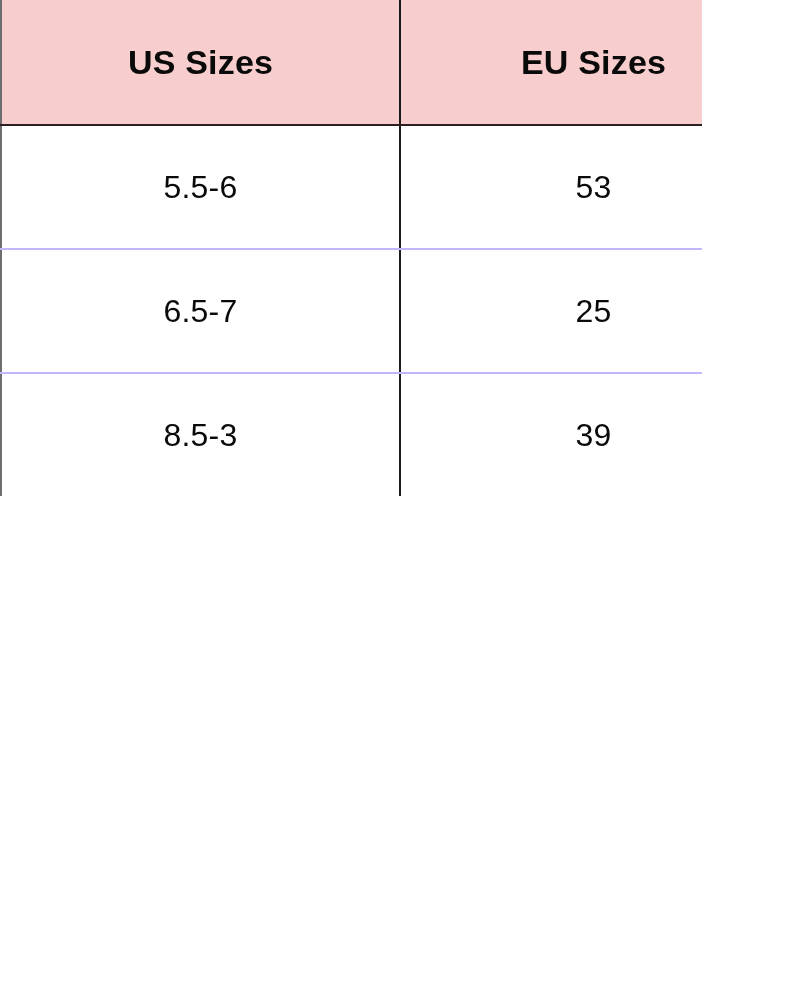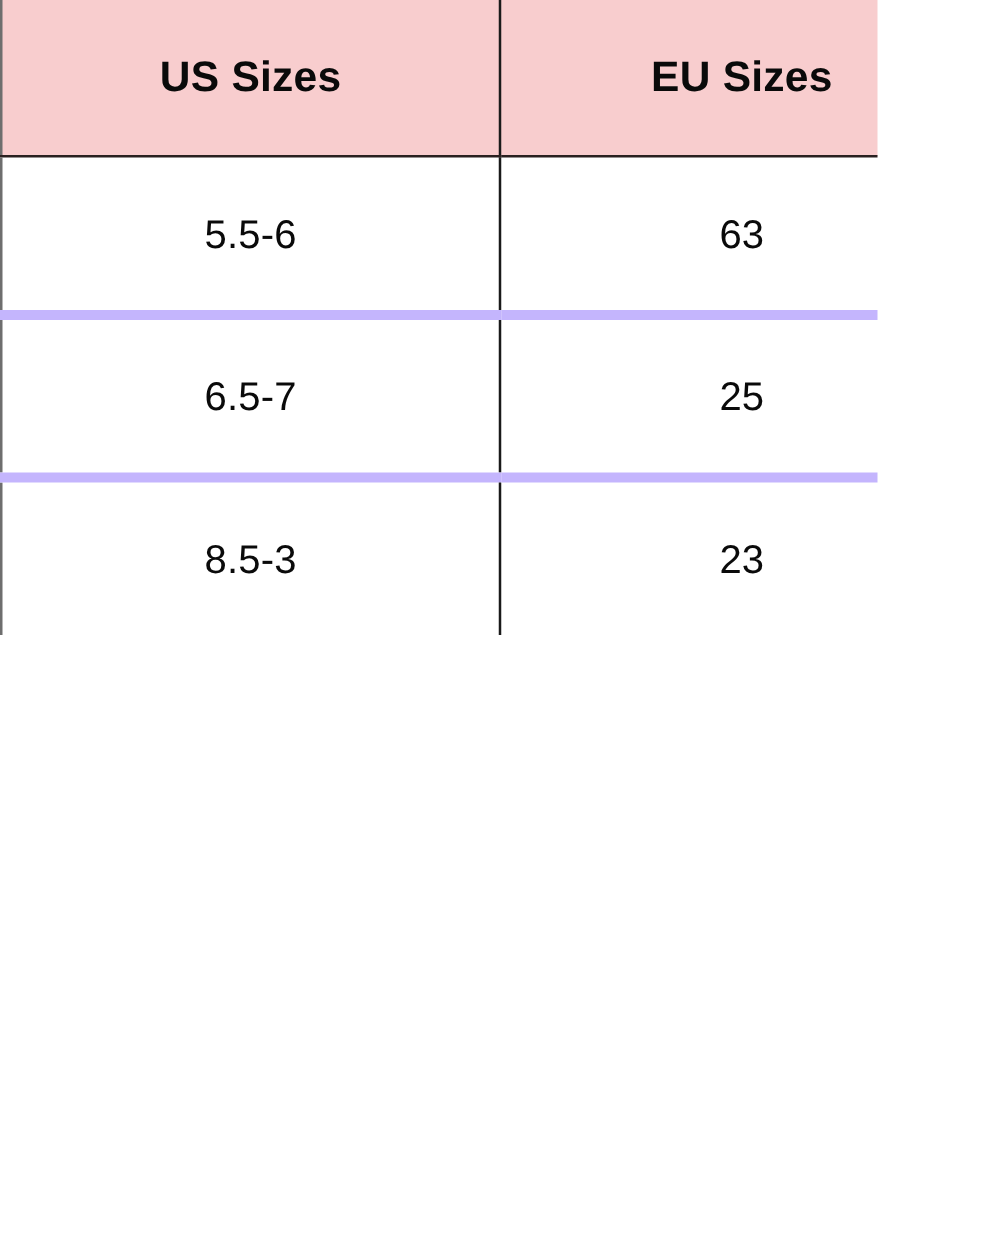--- a/index.html
+++ b/index.html
@@ -58,21 +58,21 @@
     letter-spacing: 0.2px;
     border-bottom: 2px solid #2a2020;
   }
 
   table.size-table tbody td {
     height: 122px;
     background: #ffffff;
     font-size: 32px;
     font-weight: normal;
     letter-spacing: 0.2px;
-    border-bottom: 8px solid #c4b5fd;
+    border-bottom: 2px solid #c4b5fd;
   }
 
   table.size-table tbody tr:last-child td {
     border-bottom: none;
   }
 
   .cell-text {
     display: block;
     line-height: 1;
   }
@@ -95,34 +95,34 @@
           <span class="cell-text">EU Sizes</span>
         </th>
       </tr>
     </thead>
     <tbody>
       <tr>
         <td>
           <span class="cell-text">5.5-6</span>
         </td>
         <td>
-          <span class="cell-text">63</span>
+          <span class="cell-text">53</span>
         </td>
       </tr>
       <tr>
         <td>
           <span class="cell-text">6.5-7</span>
         </td>
         <td>
           <span class="cell-text">25</span>
         </td>
       </tr>
       <tr>
         <td>
           <span class="cell-text">8.5-3</span>
         </td>
         <td>
-          <span class="cell-text">23</span>
+          <span class="cell-text">39</span>
         </td>
       </tr>
     </tbody>
   </table>
 </div>
 
 </body></html>

